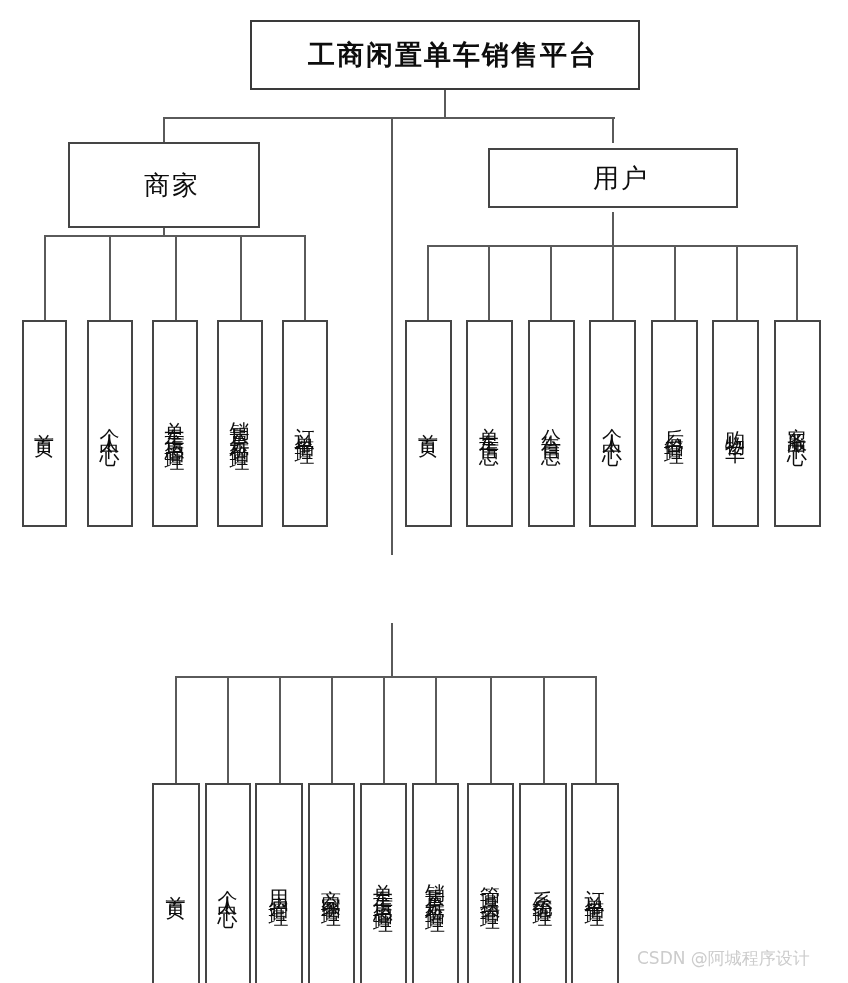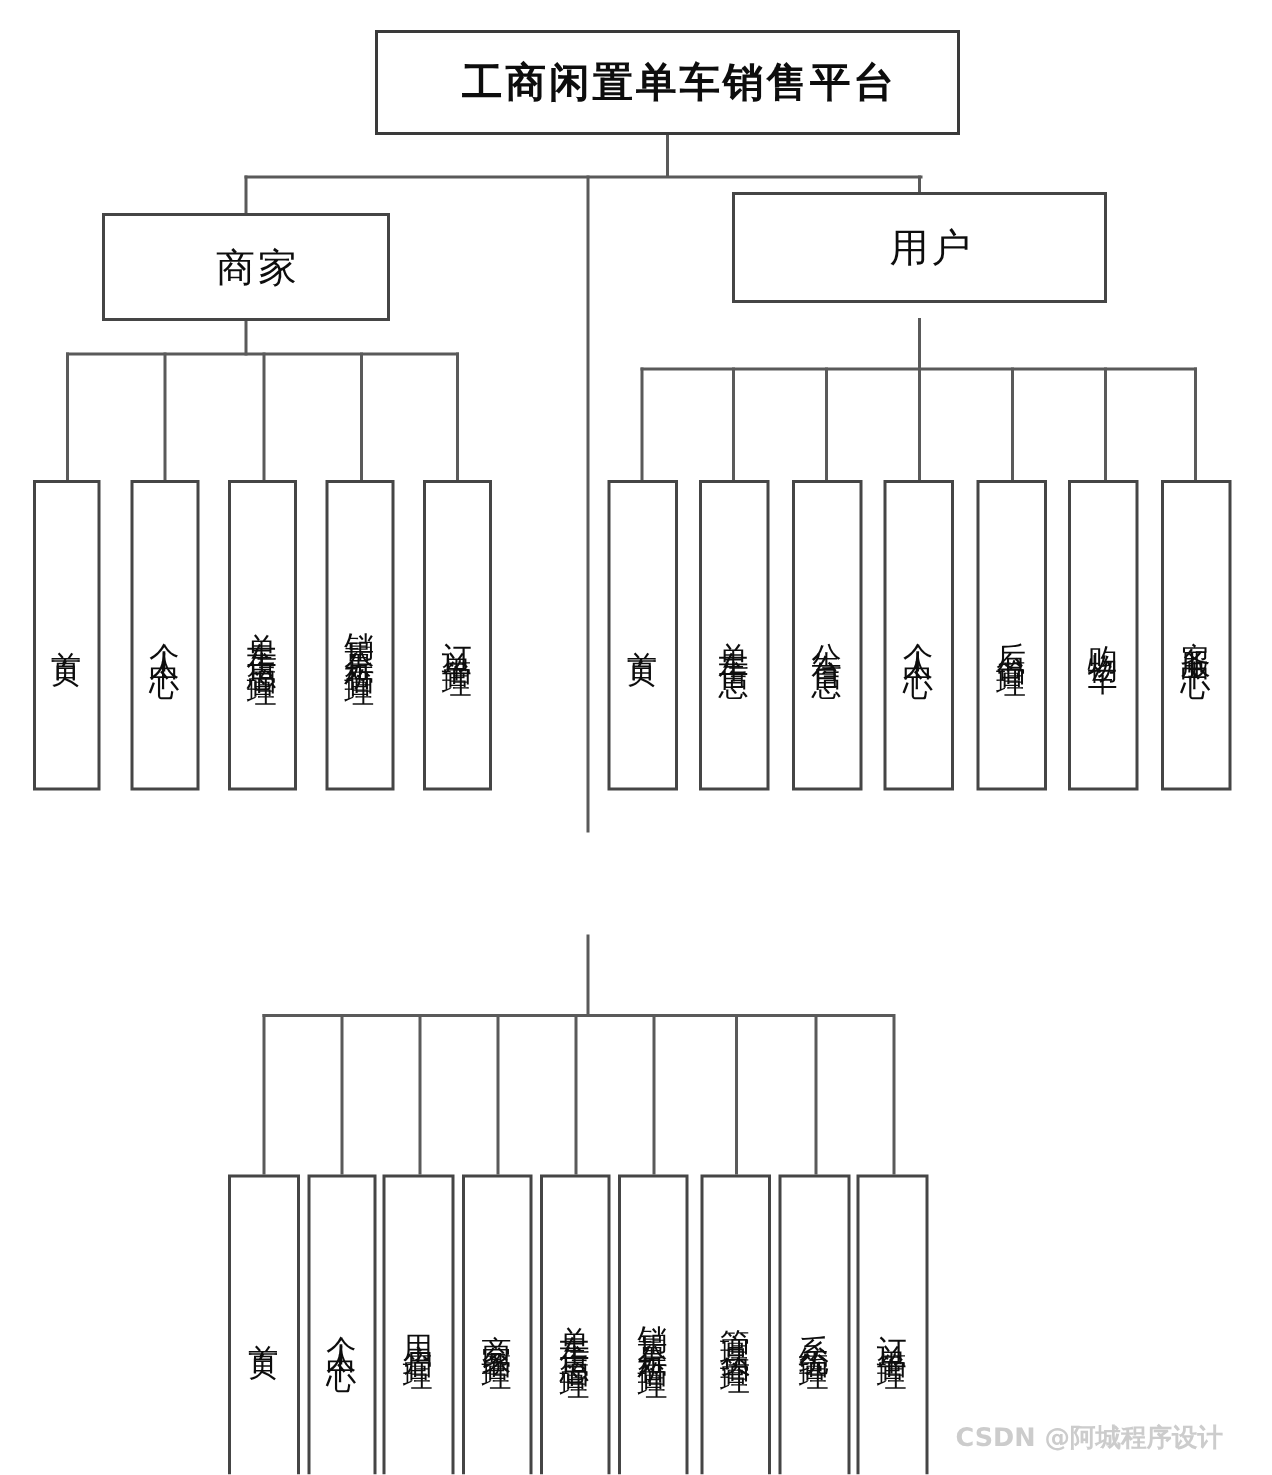--- a/index.html
+++ b/index.html
@@ -82,24 +82,24 @@
   <div class="line v" style="left:383px; top:676px; height:108px;"></div>
   <div class="line v" style="left:435px; top:676px; height:108px;"></div>
   <div class="line v" style="left:490px; top:676px; height:108px;"></div>
   <div class="line v" style="left:543px; top:676px; height:108px;"></div>
   <div class="line v" style="left:595px; top:676px; height:108px;"></div>
 
   <div class="box hbox title-box" style="left:250px; top:20px; width:390px; height:70px;">
     <span>工商闲置单车销售平台</span>
   </div>
 
-  <div class="box hbox" style="left:68px; top:142px; width:192px; height:72px;">
+  <div class="box hbox" style="left:68px; top:142px; width:192px; height:86px;">
     <span>商家</span>
   </div>
-  <div class="box hbox" style="left:488px; top:128px; width:250px; height:74px;">
+  <div class="box hbox" style="left:488px; top:148px; width:250px; height:60px;">
     <span>用户</span>
   </div>
 
   <div class="box vbox" style="left:22px; top:320px; width:45px; height:207px;">
     <span class="vtext">首页</span>
   </div>
   <div class="box vbox" style="left:87px; top:320px; width:46px; height:207px;">
     <span class="vtext">个人中心</span>
   </div>
   <div class="box vbox" style="left:152px; top:320px; width:46px; height:207px;">
@@ -155,15 +155,15 @@
   <div class="box vbox" style="left:467px; top:783px; width:47px; height:205px;">
     <span class="vtext">管理员管理</span>
   </div>
   <div class="box vbox" style="left:519px; top:783px; width:48px; height:205px;">
     <span class="vtext">系统管理</span>
   </div>
   <div class="box vbox" style="left:571px; top:783px; width:48px; height:205px;">
     <span class="vtext">订单管理</span>
   </div>
 
-  <div class="watermark" style="left:637px; top:947px;font-weight:bold;">CSDN @阿城程序设计</div>
+  <div class="watermark" style="left:637px; top:947px;">CSDN @阿城程序设计</div>
 
 </div>
 
 </body></html>

